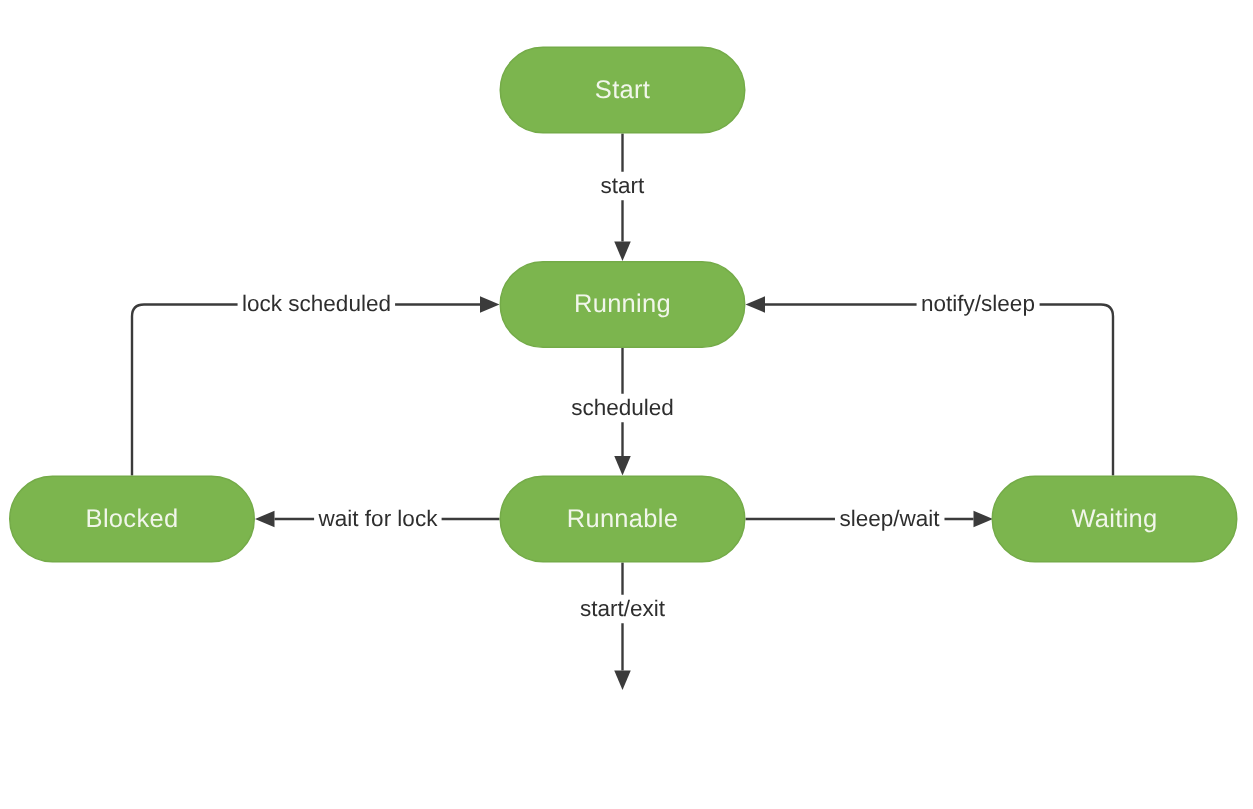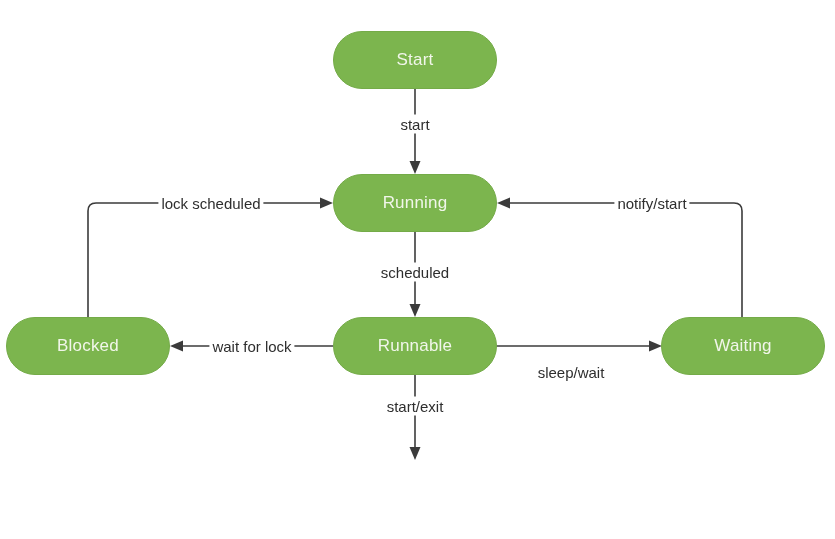--- a/index.html
+++ b/index.html
@@ -45,21 +45,21 @@
     color:var(--label-text);
     font-size:15px;
     padding:1px 3px;
     white-space:nowrap;
   }
   .lbl-start{left:415px;top:124px;}
   .lbl-scheduled{left:415px;top:272px;}
   .lbl-stopexit{left:415px;top:406px;}
   .lbl-waitforlock{left:252px;top:346px;text-align:center;}
   .lbl-lockacquired{left:211px;top:203px;}
-  .lbl-sleepwait{left:571px;top:346px;margin-top:26px;}
+  .lbl-sleepwait{left:593px;top:346px;}
   .lbl-notifyresume{left:652px;top:203px;}
 </style>
 </head>
 <body>
 
 <div class="canvas">
 
   <svg class="connectors" viewBox="0 0 835 539" xmlns="http://www.w3.org/2000/svg">
 
     <path d="M415,89 L415,161"></path>
@@ -89,15 +89,15 @@
   <div class="node node-running">Runnable</div>
   <div class="node node-blocked">Blocked</div>
   <div class="node node-waiting">Waiting</div>
 
   <div class="edge-label lbl-start">start</div>
   <div class="edge-label lbl-scheduled">scheduled</div>
   <div class="edge-label lbl-stopexit">start/exit</div>
   <div class="edge-label lbl-waitforlock">wait for lock</div>
   <div class="edge-label lbl-lockacquired">lock scheduled</div>
   <div class="edge-label lbl-sleepwait">sleep/wait</div>
-  <div class="edge-label lbl-notifyresume">notify/start</div>
+  <div class="edge-label lbl-notifyresume">notify/sleep</div>
 
 </div>
 
 </body></html>

